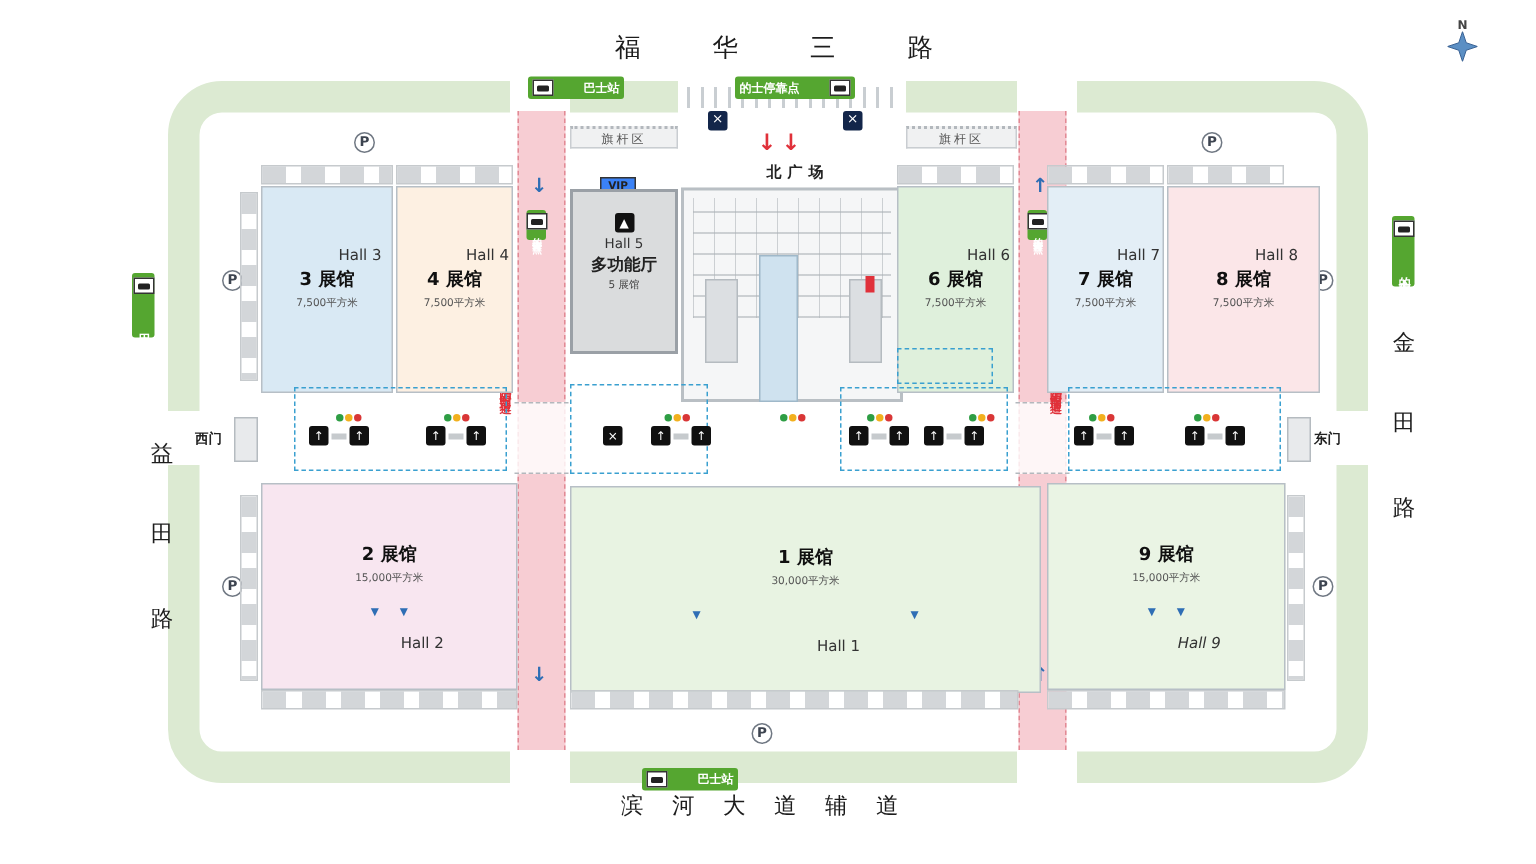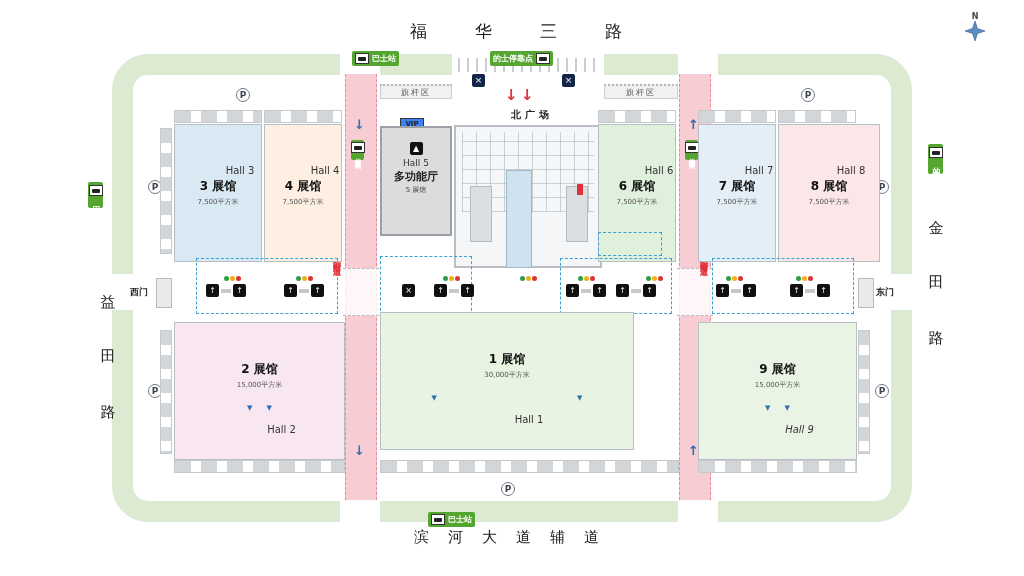--- a/index.html
+++ b/index.html
@@ -14,21 +14,21 @@
   .road{border-left:1px dashed #e28a95;border-right:1px dashed #e28a95;}
   .bridge{background:rgba(255,255,255,.82);border-top:1px dashed #b3b8bd;border-bottom:1px dashed #b3b8bd;}
   .blue-arrow{font-size:13px;font-weight:bold;line-height:1;}
   .red-arrow{font-size:15px;font-weight:bold;line-height:1;}
   
   .road-label{font-weight:normal;color:#1c1c1c;white-space:nowrap;}
   .road-label.h{font-size:17px;letter-spacing:48px;}
   .road-label.hb{font-size:15px;letter-spacing:19px;}
   .road-label.v{writing-mode:vertical-rl;font-size:15px;letter-spacing:55px;}
   
-  .badge{display:flex;align-items:center;gap:3px;color:#fff;font-weight:bold;font-size:8px;
+  .badge{display:flex;align-items:center;gap:20px;color:#fff;font-weight:bold;font-size:8px;
          padding:2px 3px;border-radius:2px;line-height:1;text-align:center;}
   .badge.v{flex-direction:column;writing-mode:initial;width:15px;padding:3px 2px;}
   .badge .vtext{writing-mode:vertical-rl;letter-spacing:2px;font-size:8px;}
   .icon-box{width:12px;height:9px;background:#fff;border:1px solid #333;display:flex;
             align-items:center;justify-content:center;flex:none;}
   .vehicle{width:8px;height:4px;background:#222;border-radius:1px;}
   
   .p-circle{width:14px;height:14px;border-radius:50%;border:1.5px solid #707883;background:#fff;
             display:flex;align-items:center;justify-content:center;font-size:9px;font-weight:bold;color:#3d4450;}
   
@@ -295,21 +295,21 @@
 
   <div class="abs hall bottom" style="left: 174px; top: 322px; width: 171px; background: rgb(248, 230, 240);">
     <div class="cn">2 展馆</div>
     <div class="area">15,000平方米</div>
     <div class="marks" style="color: rgb(47, 110, 181);">
       <span>▼</span>
       <span>▼</span>
     </div>
     <div class="en" style="margin-top:12px;">Hall 2</div>
   </div>
-  <div class="abs hall bottom" style="left: 380px; top: 312px; width: 254px; background: rgb(232, 243, 226);">
+  <div class="abs hall bottom" style="left: 380px; top: 324px; width: 314px; background: rgb(232, 243, 226);">
     <div class="cn">1 展馆</div>
     <div class="area">30,000平方米</div>
     <div class="marks wide" style="color: rgb(47, 110, 181);">
       <span>▼</span>
       <span>▼</span>
     </div>
     <div class="en" style="margin-top:12px;">Hall 1</div>
   </div>
   <div class="abs hall bottom" style="left: 698px; top: 322px; width: 159px; background: rgb(234, 244, 228);">
     <div class="cn">9 展馆</div>

